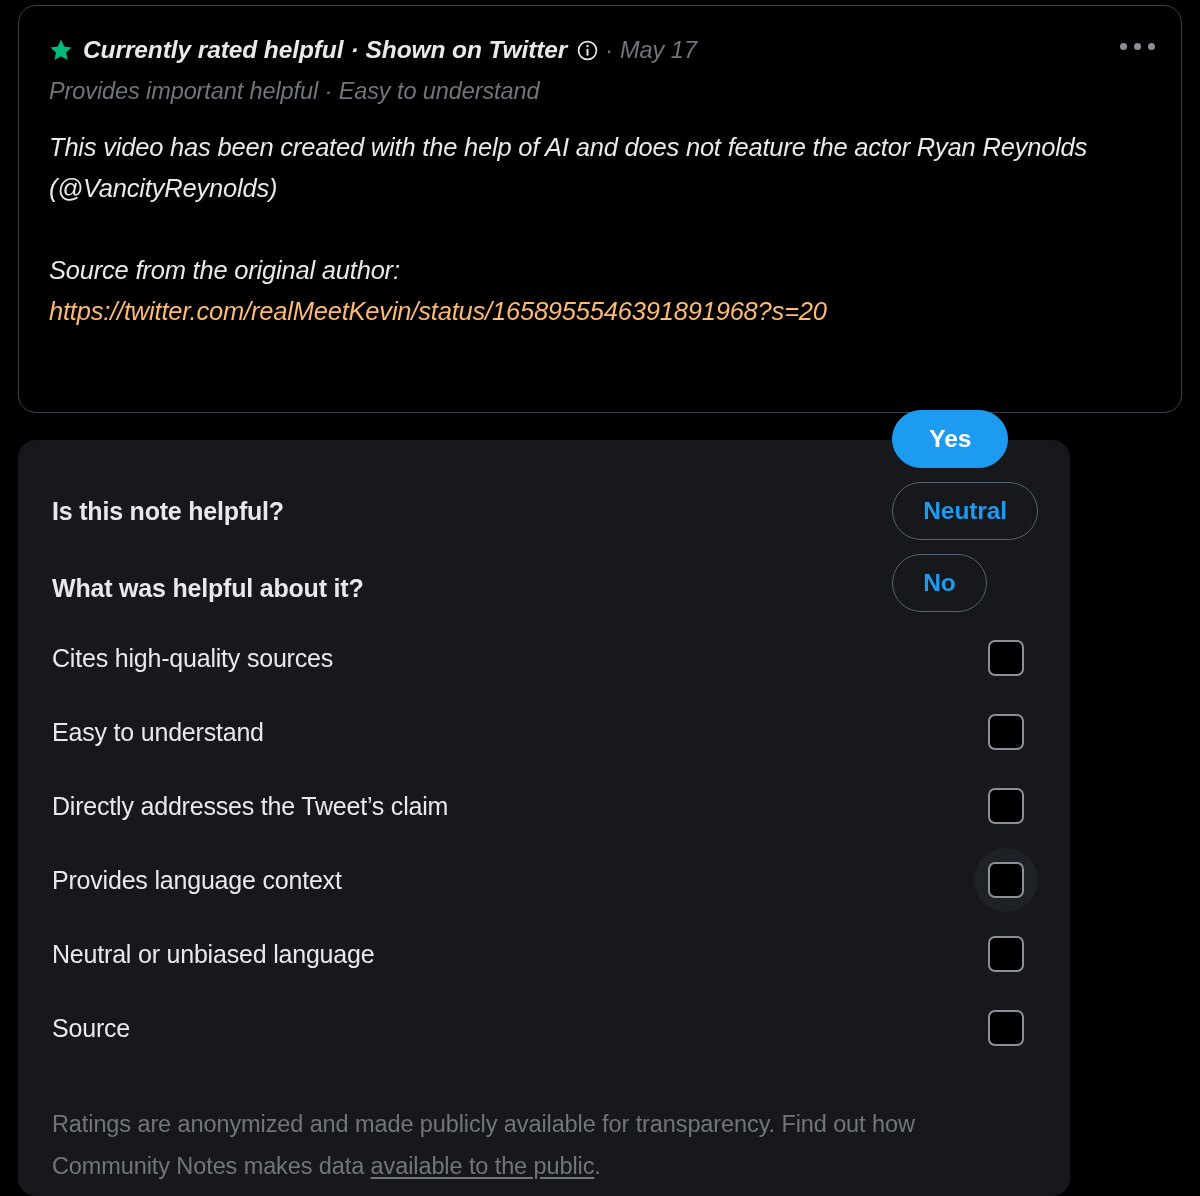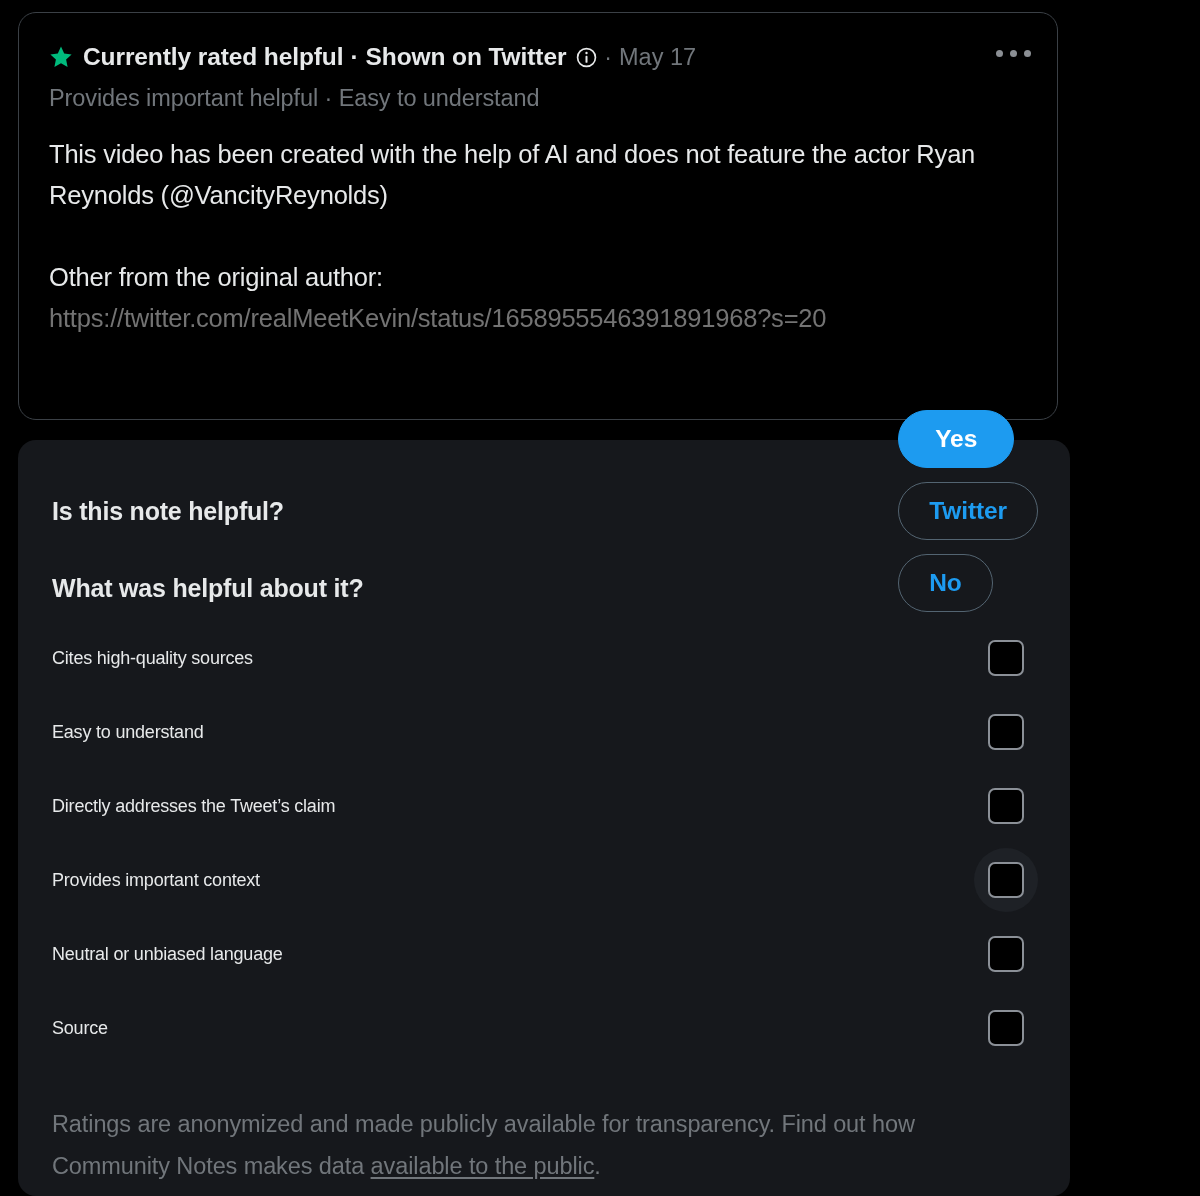--- a/index.html
+++ b/index.html
@@ -16,27 +16,28 @@
     position: relative;
     width: 1200px;
     height: 1196px;
     background: #000000;
   }
 
   
   .note-card {
     position: absolute;
     left: 18px;
-    top: 12px;
-    width: 1040px;
+    top: 5px;
+    width: 1164px;
     height: 408px;
     background: #000000;
     border: 1px solid #3b4046;
     border-radius: 18px;
     padding: 28px 30px 0 30px;
+    font-style: italic;
   }
 
   .note-header {
     display: flex;
     align-items: center;
     position: relative;
     height: 32px;
   }
 
   .star-icon {
@@ -109,21 +110,21 @@
     margin-top: 22px;
     font-size: 25.5px;
     line-height: 41px;
     color: #e7e9ea;
     letter-spacing: -0.2px;
   }
 
   .note-body .para-gap { display: block; height: 41px; }
 
   .note-link {
-    color: #737373;
+    color: #fdba74;
     text-decoration: none;
     word-break: break-all;
     cursor: pointer;
   }
 
   
   .rating-panel {
     position: absolute;
     left: 18px;
     top: 440px;
@@ -194,21 +195,21 @@
   }
 
   .check-row {
     display: flex;
     align-items: center;
     height: 74px;
     cursor: pointer;
   }
 
   .check-label {
-    font-size: 18px;
+    font-size: 25px;
     color: #e7e9ea;
     letter-spacing: -0.2px;
   }
 
   .check-box-wrap {
     margin-left: auto;
     width: 64px;
     height: 64px;
     border-radius: 50%;
     display: flex;
@@ -273,32 +274,32 @@
         <i></i>
         <i></i>
       </div>
     </div>
 
     <div class="note-subtitle">Provides important helpful · Easy to understand</div>
 
     <div class="note-body">
       <span>This video has been created with the help of AI and does not feature the actor Ryan Reynolds (@VancityReynolds)</span>
       <span class="para-gap"></span>
-      <span>Other from the original author:</span><br>
+      <span>Source from the original author:</span><br>
       <a class="note-link" href="#">https://twitter.com/realMeetKevin/status/1658955546391891968?s=20</a>
     </div>
   </div>
 
   <div class="rating-panel">
 
     <div class="helpful-row">
       <span class="helpful-question">Is this note helpful?</span>
       <div class="pill-group">
         <div class="pill selected">Yes</div>
-        <div class="pill outlined">Twitter</div>
+        <div class="pill outlined">Neutral</div>
         <div class="pill outlined">No</div>
       </div>
     </div>
 
     <div class="sub-question">What was helpful about it?</div>
 
     <div class="check-list">
 
       <div class="check-row">
         <span class="check-label">Cites high-quality sources</span>
@@ -315,21 +316,21 @@
       </div>
 
       <div class="check-row">
         <span class="check-label">Directly addresses the Tweet’s claim</span>
         <span class="check-box-wrap">
           <span class="check-box"></span>
         </span>
       </div>
 
       <div class="check-row">
-        <span class="check-label">Provides important context</span>
+        <span class="check-label">Provides language context</span>
         <span class="check-box-wrap hovered">
           <span class="check-box"></span>
         </span>
       </div>
 
       <div class="check-row">
         <span class="check-label">Neutral or unbiased language</span>
         <span class="check-box-wrap">
           <span class="check-box"></span>
         </span>

